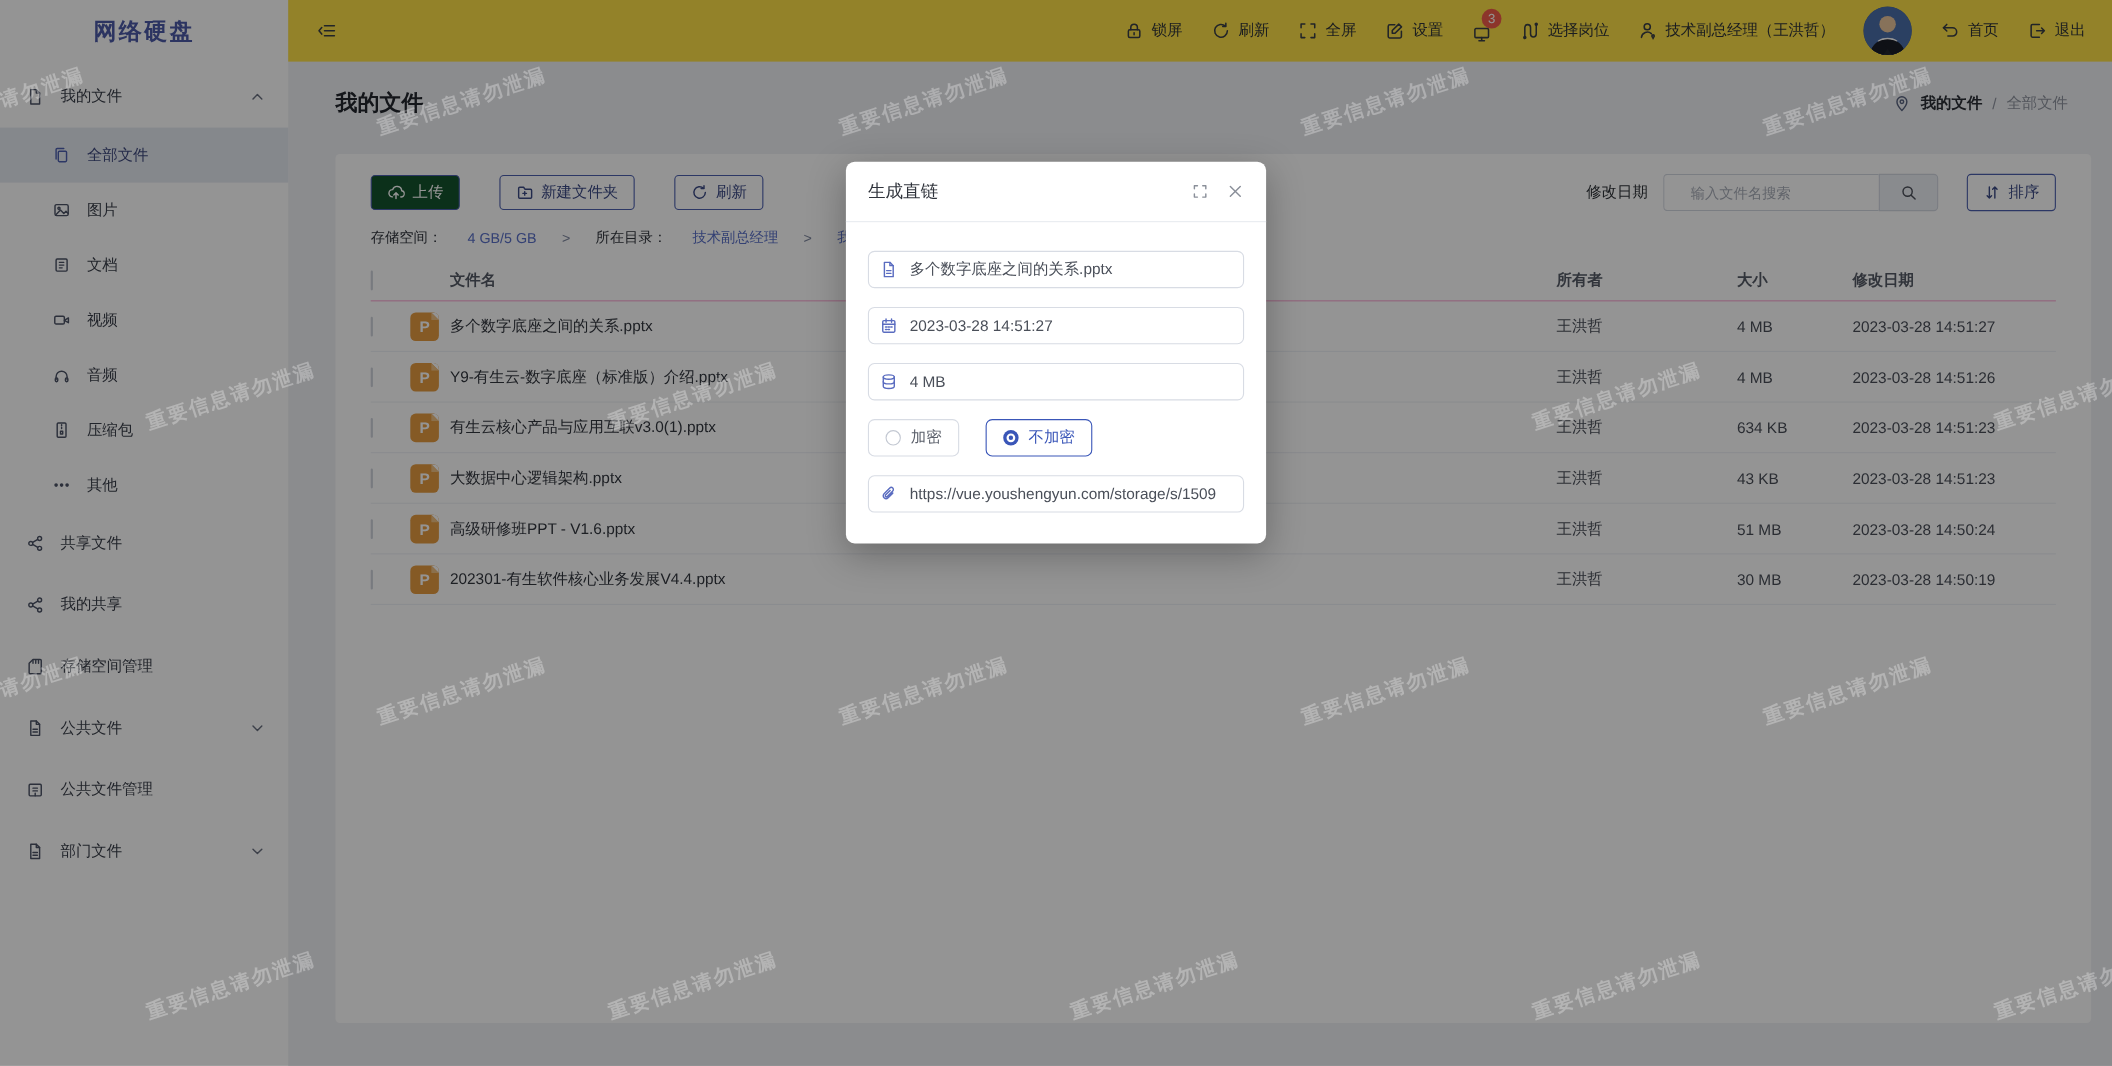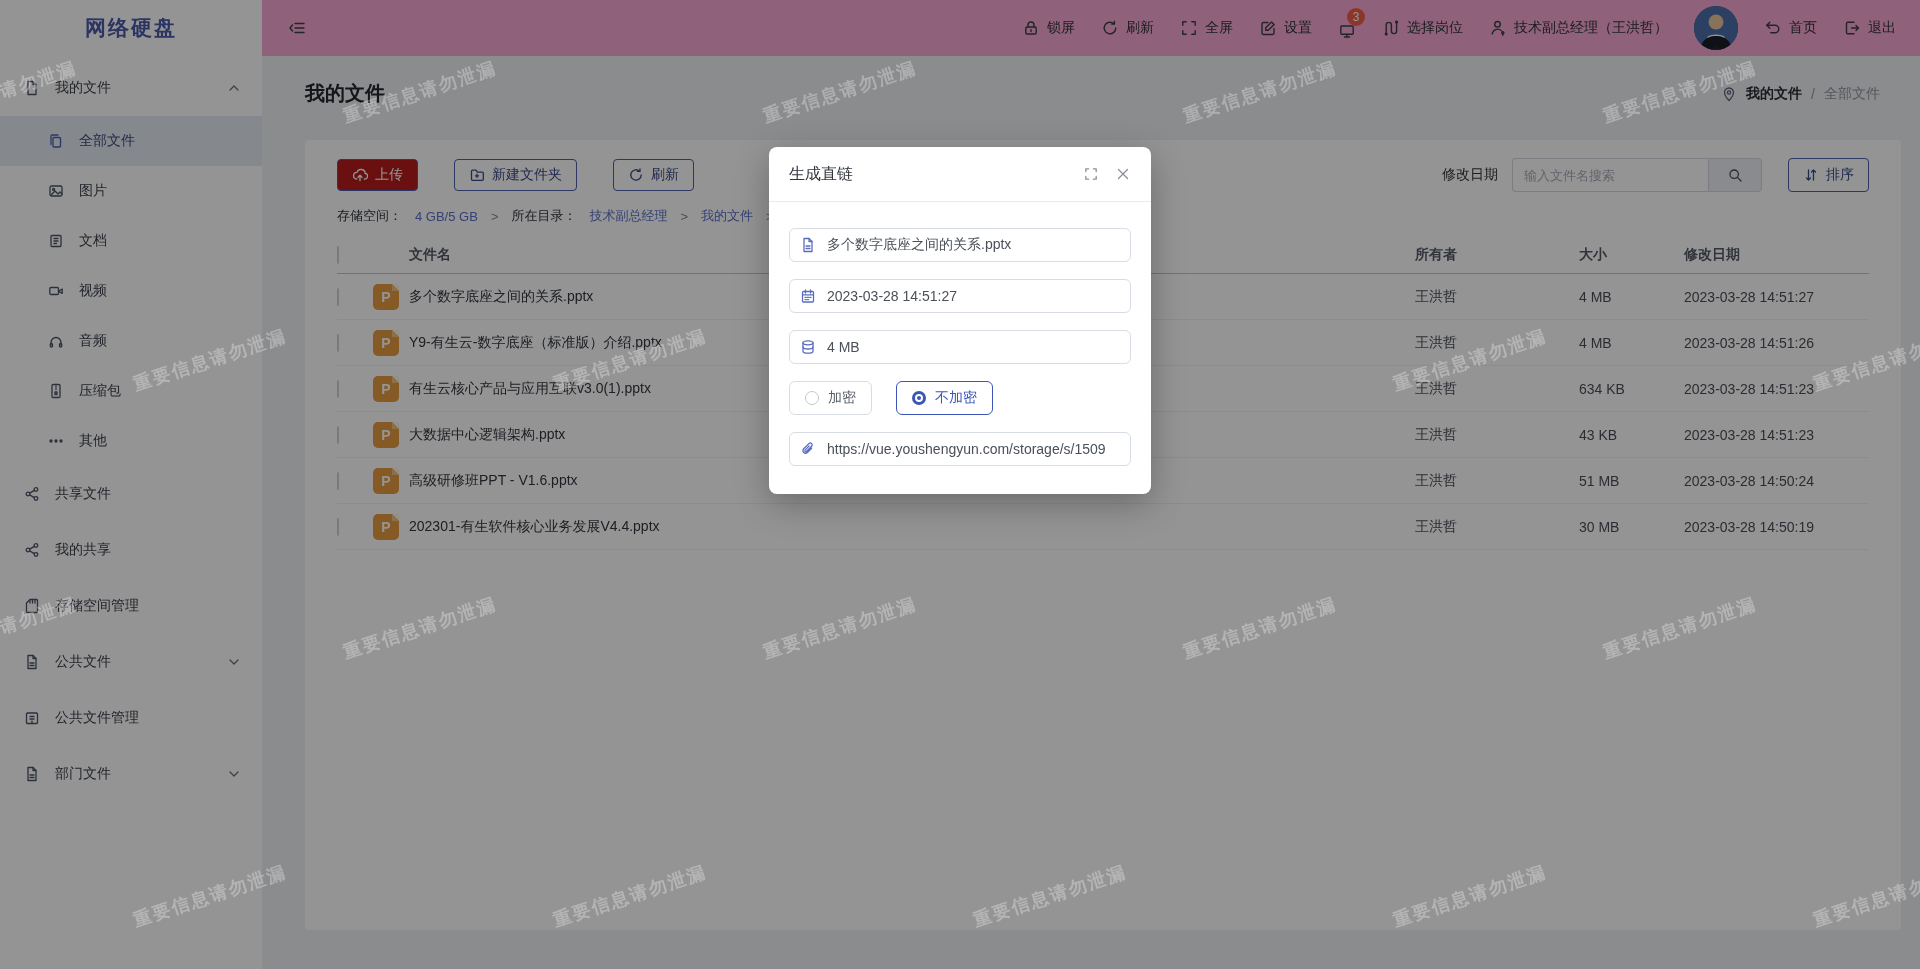--- a/index.html
+++ b/index.html
@@ -18,21 +18,21 @@
   .logo{height:56px;display:flex;align-items:center;justify-content:center;font-size:21px;font-weight:700;color:#4d5ba8;letter-spacing:2px}
   .nav{padding-top:4px}
   .nav-item{height:56px;display:flex;align-items:center;padding-left:24px;gap:15px;font-size:14px;color:#3a3f4a;cursor:pointer}
   .nav-item .nav-ic{color:#4c5366;flex:none}
   .nav-item .chev{margin-left:auto;margin-right:20px;color:#6a7080}
   .nav-item.sub{height:50px;padding-left:48px}
   .nav-item.active{background:#e6eaf2;color:#3f4a7e}
   .nav-item.active .nav-ic{color:#4c5fae}
 
   
-  .topbar{position:absolute;left:262px;top:0;right:0;height:56px;background:#f9a8d4;display:flex;align-items:center;padding:0 24px 0 26px;box-sizing:border-box;z-index:1}
+  .topbar{position:absolute;left:262px;top:0;right:0;height:56px;background:#fde047;display:flex;align-items:center;padding:0 24px 0 26px;box-sizing:border-box;z-index:1}
   .collapse{color:#3a3e45;cursor:pointer}
   .actions{margin-left:auto;display:flex;align-items:center;gap:26px}
   .action{display:flex;align-items:center;gap:7px;font-size:14px;color:#2f3338;cursor:pointer;white-space:nowrap}
   .action .aic{color:#3a3e45}
   .notif{position:relative;padding-top:6px}
   .badge-num{position:absolute;top:-8px;left:9px;background:#f25c4a;color:#fff;border-radius:9px;min-width:18px;height:18px;font-size:12px;display:flex;align-items:center;justify-content:center;padding:0 3px;box-sizing:border-box}
   .avatar{width:44px;height:44px;border-radius:50%;overflow:hidden;background:#4a5d8f;flex:none;cursor:pointer}
 
   
   .main{position:absolute;left:262px;top:56px;right:0;bottom:0}
@@ -40,30 +40,30 @@
   .page-title{font-size:20px;font-weight:700;color:#23262e}
   .crumb{display:flex;align-items:center;gap:9px;font-size:14px;color:#9095a0}
   .crumb .pin{color:#5a6480}
   .crumb .root{color:#2b2f36;font-weight:700}
 
   .card{position:absolute;left:43px;top:84px;right:19px;height:790px;background:#fff;border-radius:4px;padding:18px 32px;box-sizing:border-box}
 
   .toolbar{display:flex;align-items:center}
   .btn{height:32px;border-radius:4px;font-size:14px;display:inline-flex;align-items:center;gap:7px;padding:0 14px;border:1px solid #4c5fae;color:#3c4a86;background:#fff;cursor:pointer;white-space:nowrap}
   .btn+.btn{margin-left:36px}
-  .btn.primary{background:#b91c1c;color:#fff;border-color:#4c5fae}
+  .btn.primary{background:#14532d;color:#fff;border-color:#4c5fae}
   .search-group{margin-left:auto;display:flex;align-items:center}
   .search-label{font-size:14px;color:#2f3338;margin-right:14px}
   .search-box{display:flex;align-items:stretch;height:34px;box-sizing:border-box}
-  .search-input{width:196px;height:34px;box-sizing:border-box;border:1px solid #d3d7e0;border-right:none;border-radius:4px 0 0 4px;padding:0 11px;font-size:13px;color:#3a3f4a;outline:none;font-family:inherit}
+  .search-input{width:196px;height:34px;box-sizing:border-box;border:1px solid #d3d7e0;border-right:none;border-radius:4px 0 0 4px;padding:0 24px;font-size:13px;color:#3a3f4a;outline:none;font-family:inherit}
   .search-input::placeholder{color:#a8adb8}
   .search-btn{width:52px;border:1px solid #d3d7e0;border-radius:0 4px 4px 0;background:#edeff4;display:flex;align-items:center;justify-content:center;color:#4a4f59;cursor:pointer}
   .sort-btn{margin-left:26px;height:34px}
 
-  .pathbar{margin-top:15px;font-size:13px;color:#30343c;display:flex;align-items:center;gap:13px;white-space:nowrap}
+  .pathbar{margin-top:15px;font-size:13px;color:#30343c;display:flex;align-items:center;gap:23px;white-space:nowrap}
   .pathbar .lnk{color:#5a70c8;cursor:pointer}
   .pathbar .sep{color:#8089a0}
   .pathbar .cur{color:#4c5fae;text-decoration:underline;cursor:pointer}
 
   .table{margin-top:12px}
   .thead,.trow{display:flex;align-items:center}
   .thead{height:36px;border-bottom:1px solid #f9a8d4;color:#555b66;font-size:14px;font-weight:700}
   .trow{height:45px;border-bottom:1px solid #eef1f6;font-size:14px;color:#4a4f59;cursor:pointer}
   .c-check{width:36px;flex:none}
   .c-icon{width:36px;flex:none}

